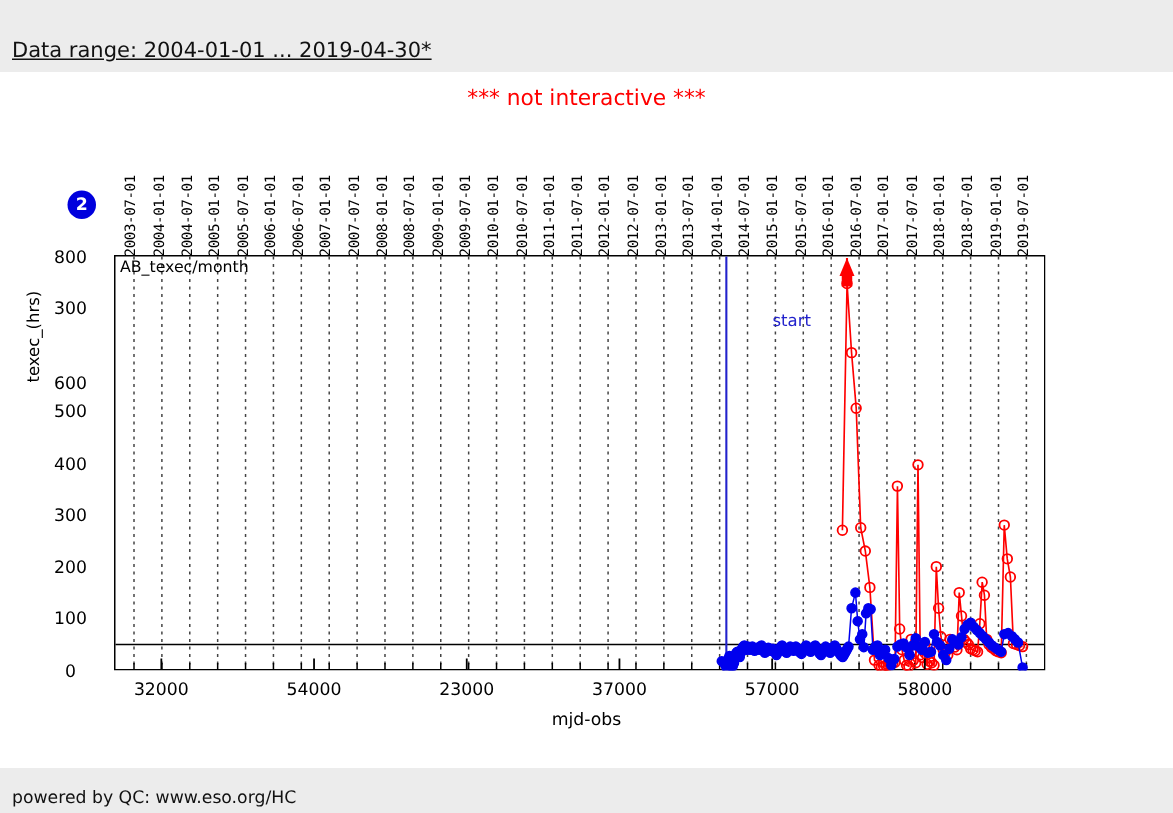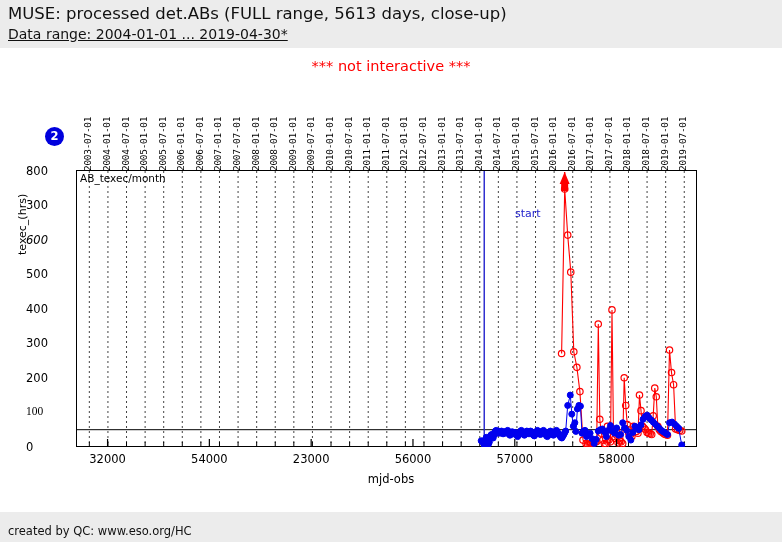--- a/index.html
+++ b/index.html
@@ -67,21 +67,21 @@
 
   
   .y-title{
     position:absolute;left:16px;top:255px;
     font-size:11px;color:#000;
     transform:rotate(-90deg);transform-origin:left top;
     white-space:nowrap;
   }
   .ytick-label{
     position:absolute;right:0;font-size:11.5px;color:#000;
-    text-align:left;white-space:nowrap;
+    text-align:center;white-space:nowrap;
   }
   .ytick-wrap{position:absolute;left:26px;top:0;width:42px;height:542px;}
 
   
   .x-title{
     position:absolute;left:0;top:472px;width:782px;text-align:center;
     font-size:11.5px;color:#000;
   }
   .xtick-label{
     position:absolute;font-size:11.5px;color:#000;white-space:nowrap;
@@ -95,36 +95,35 @@
     transform:rotate(-90deg);
     letter-spacing:-0.3px;
   }
 </style>
 </head>
 <body>
 
 <div id="root">
 
   <div class="header-band"></div>
-  <div class="title-main">MUSE: processed det.ABs (FULL range, 5613 days, close-up)</div>
   <div class="title-sub">Data range: 2004-01-01 ... 2019-04-30*</div>
   <div class="not-interactive">*** not interactive ***</div>
   <div class="badge">2</div>
 
   <div class="y-title">texec_(hrs)</div>
 
   <div class="ytick-wrap">
     <div class="ytick-label" style="top:164px;width:42px;">800</div>
     <div class="ytick-label" style="top:198px;width:42px;">300</div>
-    <div class="ytick-label" style="top:233px;width:42px;font-style:italic;">600</div>
+    <div class="ytick-label" style="top:248px;width:42px;">600</div>
     <div class="ytick-label" style="top:267px;width:42px;">500</div>
     <div class="ytick-label" style="top:302px;width:42px;">400</div>
     <div class="ytick-label" style="top:336px;width:42px;">300</div>
     <div class="ytick-label" style="top:371px;width:42px;">200</div>
-    <div class="ytick-label" style="top:405px;width:42px;font-family:Liberation Serif, serif;">100</div>
+    <div class="ytick-label" style="top:405px;width:42px;">100</div>
     <div class="ytick-label" style="top:440px;width:42px;">0</div>
   </div>
 
   <div id="xdates">
       <div class="xdate" style="left: 93.3362px; top: 160px;">2003-07-01</div>
       <div class="xdate" style="left: 111.928px; top: 160px;">2004-01-01</div>
       <div class="xdate" style="left: 130.519px; top: 160px;">2004-07-01</div>
       <div class="xdate" style="left: 149.11px; top: 160px;">2005-01-01</div>
       <div class="xdate" style="left: 167.701px; top: 160px;">2005-07-01</div>
       <div class="xdate" style="left: 186.293px; top: 160px;">2006-01-01</div>
@@ -490,22 +489,22 @@
     </svg>
   </div>
 
   <div class="plot-inner-label">AB_texec/month</div>
   <div class="start-label">start</div>
 
   <div id="xticklabels">
       <div class="xtick-label" style="left: 107.559px; top: 452px;">32000</div>
       <div class="xtick-label" style="left: 209.362px; top: 452px;">54000</div>
       <div class="xtick-label" style="left: 311.166px; top: 452px;">23000</div>
-      <div class="xtick-label" style="left: 412.969px; top: 452px;">56000</div>
+      <div class="xtick-label" style="left: 412.969px; top: 452px;">37000</div>
       <div class="xtick-label" style="left: 514.772px; top: 452px;">57000</div>
       <div class="xtick-label" style="left: 616.575px; top: 452px;">58000</div>
     </div>
   <div class="x-title">mjd-obs</div>
 
   <div class="footer-band"></div>
-  <div class="footer-left">created by QC: www.eso.org/HC</div>
+  <div class="footer-left">powered by QC: www.eso.org/HC</div>
 
 </div>
 
 </body></html>

